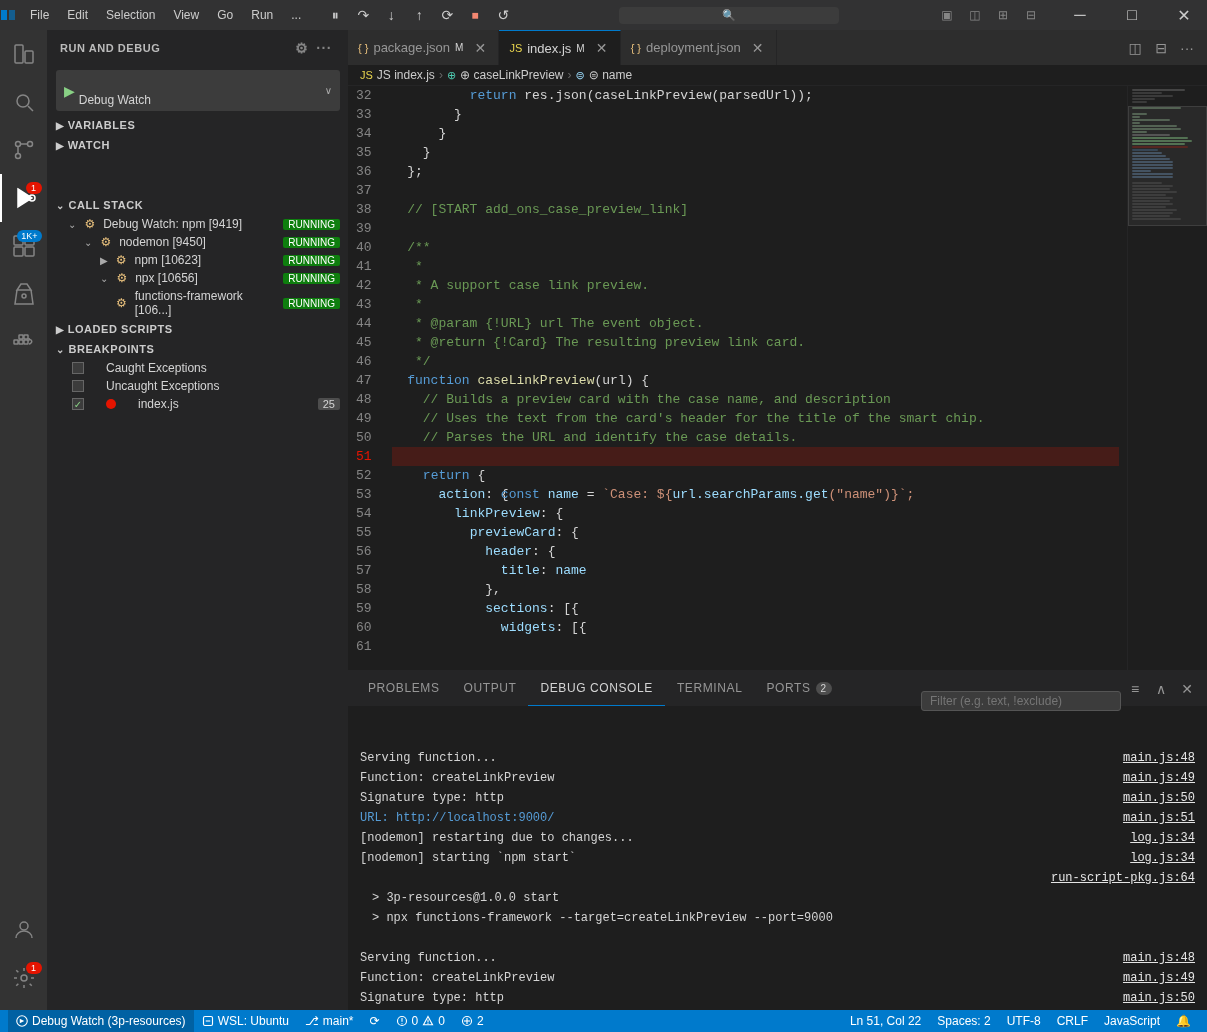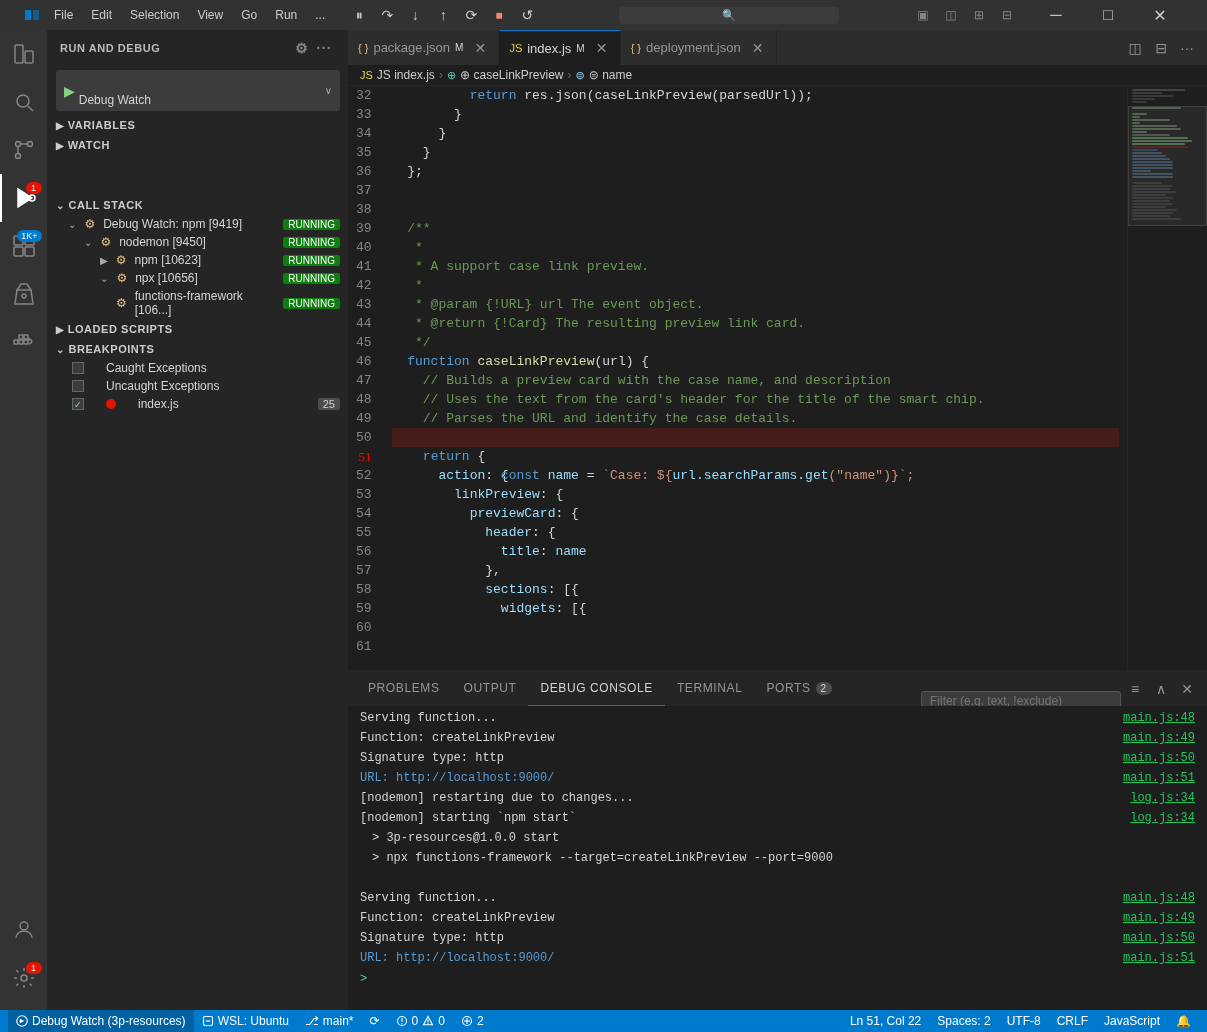--- a/index.html
+++ b/index.html
@@ -14,21 +14,21 @@
       height: 1032px;
       overflow: hidden;
     }
 
     
     #title-bar {
       display: flex;
       align-items: center;
       background: #323233;
       height: 30px;
-      padding: 0 24px;
+      padding: 0 0;
       gap: 6px;
       flex-shrink: 0;
     }
     #title-bar .window-icon {
       width: 16px; height: 16px;
       display: flex; align-items: center; justify-content: center;
       color: #007acc;
       font-size: 14px;
       font-weight: bold;
     }
@@ -309,21 +309,21 @@
       font-family: 'Consolas', 'Courier New', monospace;
       font-size: 13px;
       line-height: 19px;
       padding: 0 12px 0 8px;
       text-align: right;
       user-select: none;
       flex-shrink: 0;
       overflow: hidden;
     }
     .line-number { height: 19px; }
-    .line-number.active { color: #d4d4d4; font-family: Liberation Serif, serif; }
+    .line-number.active { color: #d4d4d4; }
     .line-number.breakpoint { color: #e51400; }
     .code-content {
       flex: 1;
       background: #1e1e1e;
       font-family: 'Consolas', 'Courier New', monospace;
       font-size: 13px;
       line-height: 19px;
       overflow: auto;
       padding: 0 8px;
     }
@@ -371,20 +371,21 @@
       border: 1px solid rgba(255,255,255,0.1);
     }
 
     
     #panel-area {
       height: 340px;
       display: flex;
       flex-direction: column;
       border-top: 1px solid #252526;
       flex-shrink: 0;
+      gap: 40px;
     }
     #panel-tabs {
       display: flex;
       align-items: center;
       background: #252526;
       height: 35px;
       flex-shrink: 0;
       padding: 0 8px;
       gap: 0;
     }
@@ -444,21 +445,21 @@
       display: flex;
       align-items: flex-start;
       padding: 1px 12px;
       min-height: 20px;
     }
     .console-text {
       color: #d4d4d4;
       flex: 1;
     }
     .console-link {
-      color: #22c55e;
+      color: #e5e5e5;
       cursor: pointer;
       text-decoration: underline;
       white-space: nowrap;
       margin-left: auto;
       flex-shrink: 0;
     }
     .console-prompt {
       color: #4ec9b0;
       margin-right: 4px;
     }
@@ -782,20 +783,21 @@
         <div class="line-number">61</div>
       </div>
 
       <div class="code-content">
         <div class="code-line">          <span class="kw">return</span> res.json(caseLinkPreview(parsedUrl));</div>
         <div class="code-line">        <span class="punc">}</span></div>
         <div class="code-line">      <span class="punc">}</span></div>
         <div class="code-line">    <span class="punc">}</span></div>
         <div class="code-line">  <span class="punc">};</span></div>
         <div class="code-line">&nbsp;</div>
+        <div class="code-line"><span class="cmt">  // [START add_ons_case_preview_link]</span></div>
         <div class="code-line">&nbsp;</div>
         <div class="code-line"><span class="cmt">  /**</span></div>
         <div class="code-line"><span class="cmt">   *</span></div>
         <div class="code-line"><span class="cmt">   * A support case link preview.</span></div>
         <div class="code-line"><span class="cmt">   *</span></div>
         <div class="code-line"><span class="cmt">   * @param {!URL} url The event object.</span></div>
         <div class="code-line"><span class="cmt">   * @return {!Card} The resulting preview link card.</span></div>
         <div class="code-line"><span class="cmt">   */</span></div>
         <div class="code-line">  <span class="kw">function</span> <span class="fn">caseLinkPreview</span><span class="punc">(url) {</span></div>
         <div class="code-line"><span class="cmt">    // Builds a preview card with the case name, and description</span></div>
@@ -904,20 +906,24 @@
         </div>
         <div class="console-line">
           <span class="console-text">[nodemon] restarting due to changes...</span>
           <span class="console-link">log.js:34</span>
         </div>
         <div class="console-line">
           <span class="console-text">[nodemon] starting `npm start`</span>
           <span class="console-link">log.js:34</span>
         </div>
         <div class="console-line">
+          <span class="console-text"></span>
+          <span class="console-link">run-script-pkg.js:64</span>
+        </div>
+        <div class="console-line">
           <span class="console-text" style="padding-left:12px;">&gt; 3p-resources@1.0.0 start</span>
         </div>
         <div class="console-line">
           <span class="console-text" style="padding-left:12px;">&gt; npx functions-framework --target=createLinkPreview --port=9000</span>
         </div>
         <div class="console-line">
           <span class="console-text"></span>
         </div>
         <div class="console-line">
           <span class="console-text">Serving function...</span>

